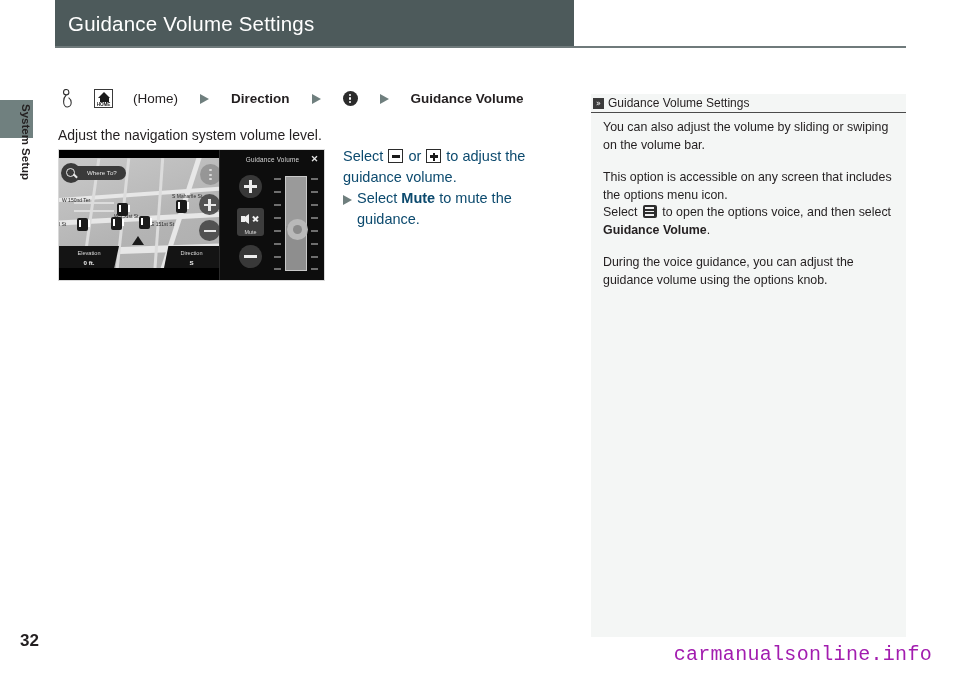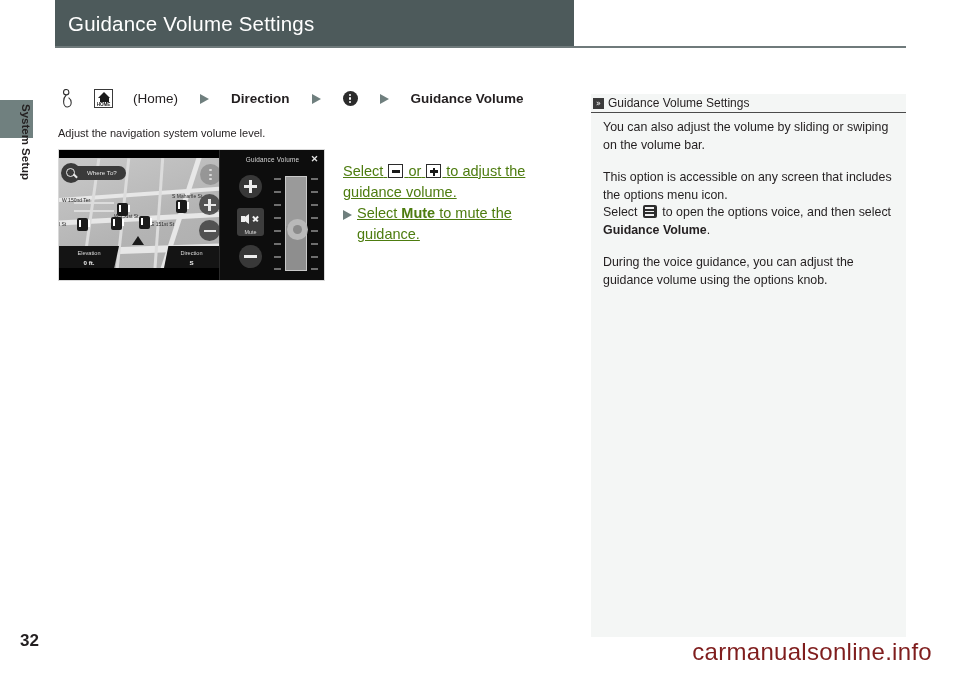--- a/index.html
+++ b/index.html
@@ -78,21 +78,21 @@
   .optmenu-circle i {
     position:absolute; left:6.3px; width:2.4px; height:2.4px; border-radius:50%;
     background:#fff;
   }
   .optmenu-circle i:nth-child(1){ top:2.7px; }
   .optmenu-circle i:nth-child(2){ top:6.3px; }
   .optmenu-circle i:nth-child(3){ top:9.9px; }
 
   
   #intro-line {
-    position:absolute; left:58px; top:127px; font-size:11px; color:#231f20;
+    position:absolute; left:58px; top:127px; font-size:14px; color:#231f20;
   }
 
   
   #nav-screenshot {
     position:absolute; left:58px; top:149px; width:267px; height:132px;
     background:#000; border:1px solid #d9d9d9; overflow:hidden;
   }
   #nav-left { position:absolute; left:0; top:0; width:160px; height:100%; background:#000; }
   #map-area {
     position:absolute; left:0; top:8px; width:160px; height:110px;
@@ -207,22 +207,22 @@
     position:absolute; left:0.5px; top:42px; width:21px; height:21px;
     border-radius:50%; background:#b9b9b9;
   }
   #vol-knob:after {
     content:""; position:absolute; left:6px; top:6px; width:9px; height:9px;
     border-radius:50%; background:#8b8b8b;
   }
 
   
   #instructions {
-    position:absolute; left:343px; top:161px; width:225px;
-    font-size:14.5px; line-height:21px; color:#4d7c0f;text-decoration:underline;
+    position:absolute; left:343px; top:146px; width:225px;
+    font-size:14.5px; line-height:21px; color:#0c4a6e;
   }
   .inline-key {
     display:inline-block; width:15px; height:14px; border:1.4px solid #2b2b2b;
     position:relative; vertical-align:-2px; margin:0 1px; background:#fff;
   }
   .inline-key:before { content:""; position:absolute; left:2.5px; top:5.4px; width:8px; height:2.2px; background:#1a1a1a; }
   .inline-key.plus:after { content:""; position:absolute; left:5.4px; top:2.5px; width:2.2px; height:8px; background:#1a1a1a; }
   #bullet-line { margin-top:0; display:flex; align-items:flex-start; gap:0; }
   .tri {
     display:inline-block; width:0; height:0; margin:7px 5px 0 0;
@@ -266,22 +266,22 @@
   .menu-icon-inline i:nth-child(2){ top:5.7px; }
   .menu-icon-inline i:nth-child(3){ top:9.1px; }
 
   
   #page-number {
     position:absolute; left:20px; bottom:27px; font-size:17px;
     font-weight:bold; color:#231f20;
   }
   #watermark {
     position:absolute; right:28px; bottom:12px;
-    font-size:24px; color:#7f1d1d; letter-spacing:.3px;
-    font-family:Liberation Sans, sans-serif;
+    font-size:20px; color:#a21caf; letter-spacing:.3px;
+    font-family:Liberation Mono, monospace;
   }
 </style>
 </head>
 <body>
 
 <div id="header-bar">
   <div id="page-title">Guidance Volume Settings</div>
 </div>
 <div id="header-rule"></div>
 

